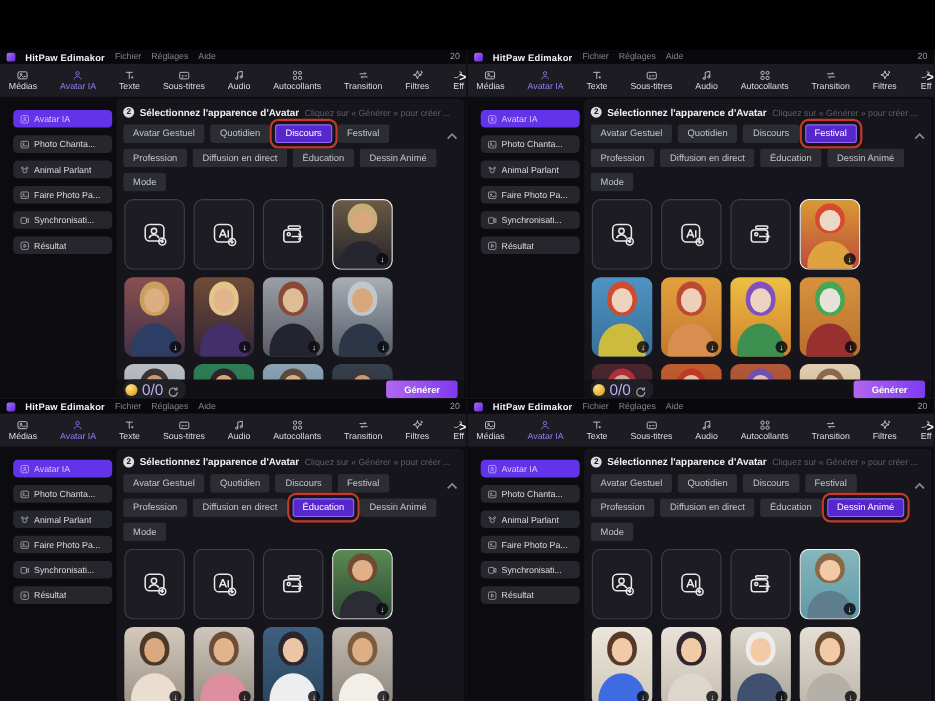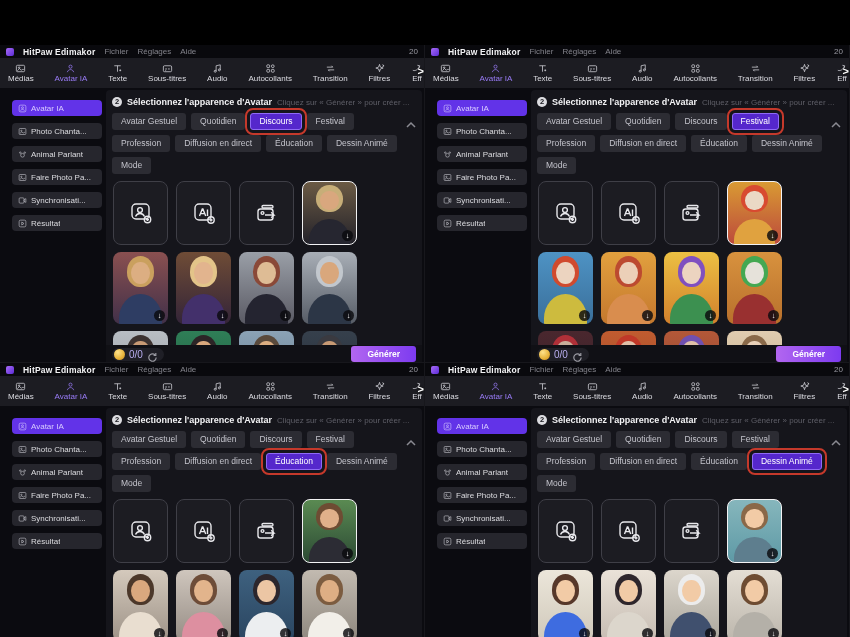--- a/index.html
+++ b/index.html
@@ -52,21 +52,21 @@
   .r2 .photo,.r3 .photo{height:72px;}
   .photo.featured{border:1.5px solid #f2f2f4;}
   .photo i{display:block;position:absolute;}
   .photo .hair{left:25%;top:5%;width:50%;height:44%;border-radius:50% 50% 46% 46%;}
   .photo .face{left:33%;top:14%;width:34%;height:31%;border-radius:50%;}
   .photo .torso{left:11%;top:59%;width:78%;height:46%;border-radius:50% 50% 0 0 / 74% 74% 0 0;}
   .badge{position:absolute;right:3px;bottom:3px;width:11px;height:11px;border-radius:50%;background:rgba(10,10,14,.82);color:#fff;font-size:7.5px;line-height:11px;text-align:center;}
   .fbar{position:absolute;left:0;right:0;bottom:0;height:18px;background:#101015;display:flex;align-items:center;padding:0 6px;}
   .credit-pill{display:flex;align-items:center;gap:4px;background:#1f1f26;border-radius:8px;padding:1px 6px 1px 2px;}
   .coin{width:11px;height:11px;border-radius:50%;background:radial-gradient(circle at 35% 30%,#ffe28a,#e8b33a 60%,#b97f1e);}
-  .credits{font-size:10px;color:#b9aef0;}
+  .credits{font-size:14px;color:#b9aef0;}
   .refresh{width:11px;height:11px;}
   .refresh svg{width:11px;height:11px;stroke:#9a9aa2;fill:none;stroke-width:1.3;}
   .gen{margin-left:auto;border:none;color:#fff;font-size:8.5px;font-weight:bold;padding:3px 16px;border-radius:3px;background:linear-gradient(90deg,#b266f0,#7d3bf0);}
 </style>
 </head>
 <body>
 
 <div class="stage" id="stage">
     <div class="quadrant">
     <div class="titlebar">

